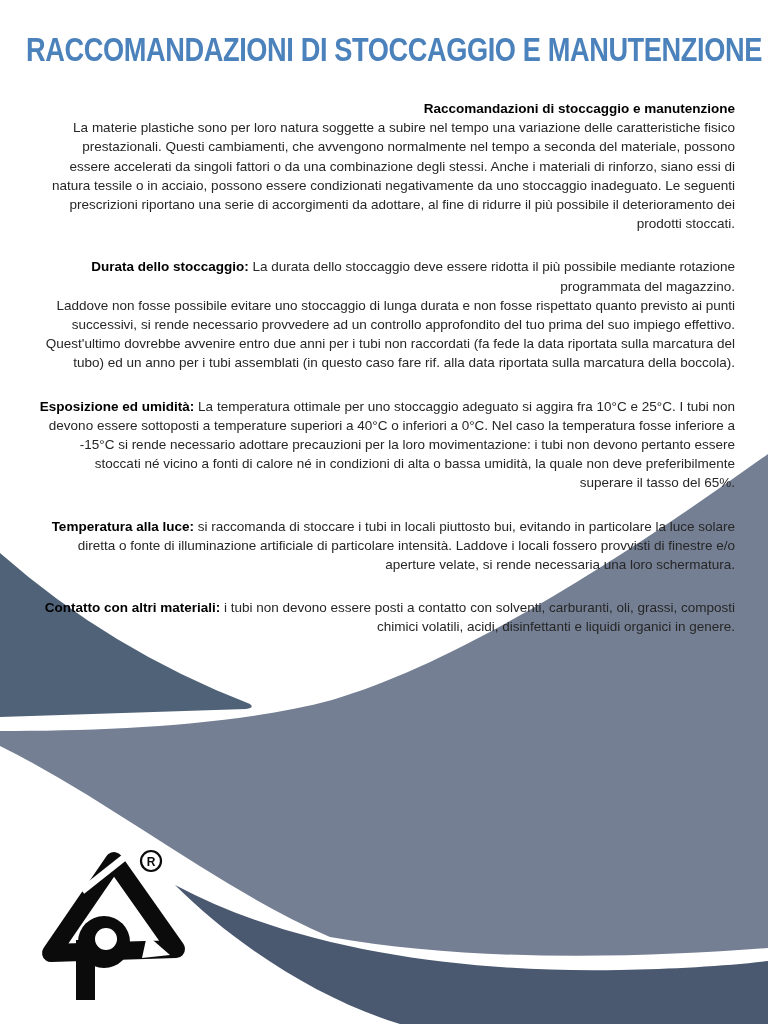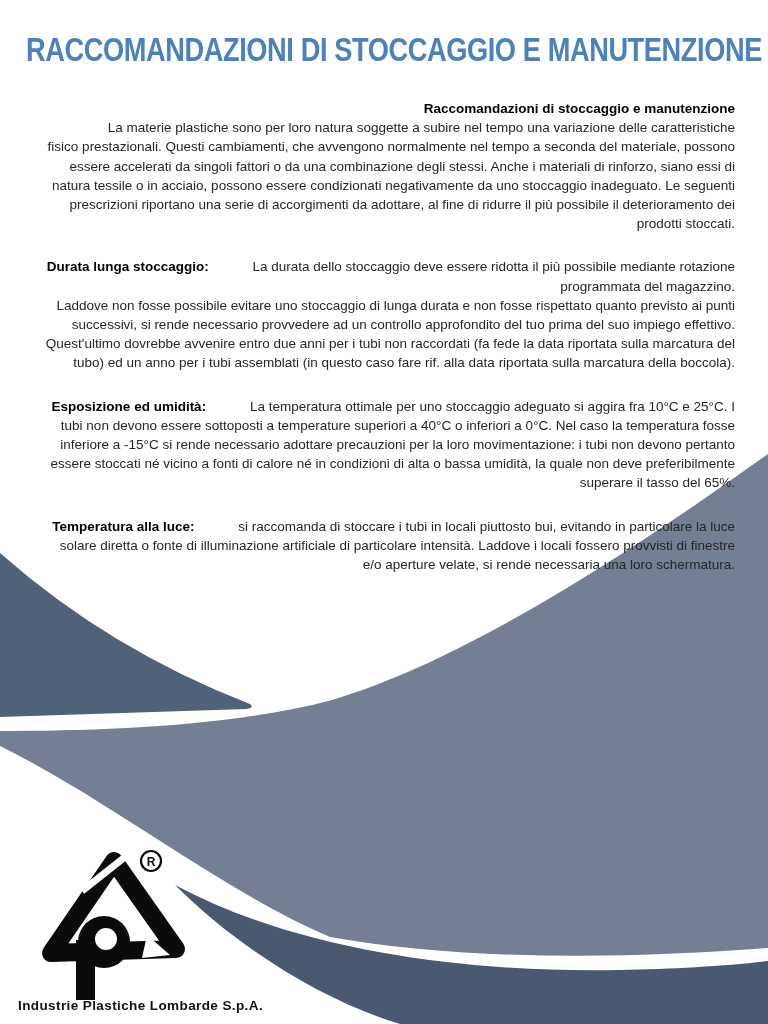--- a/index.html
+++ b/index.html
@@ -27,21 +27,21 @@
     transform-origin:left top;
   }
 
   .content {
     position:absolute; left:38px; top:99px; width:697px; z-index:2;
     font-size:13.5px; line-height:19.2px; color:#262626;
   }
   .section { margin:0 0 24px 0; }
   .section .lead { font-weight:700; color:#000; }
   .section .lead.block { display:block; }
-  .section .body { white-space:pre-line;margin-left:40px; }
+  .section .body { white-space:pre-line; }
 
   .logo-svg { position:absolute; left:26px; top:845px; width:175px; height:160px; z-index:3; }
   .company-name {
     position:absolute; left:18px; top:998px; z-index:3;
     font-size:13.5px; font-weight:700; color:#111;
     letter-spacing:0.4px;
     white-space:nowrap;
   }
 </style>
 </head>
@@ -77,35 +77,39 @@
   <div class="doc-title">RACCOMANDAZIONI DI STOCCAGGIO E MANUTENZIONE</div>
 
   <div class="content">
 
     <p class="section">
       <strong class="lead block">Raccomandazioni di stoccaggio e manutenzione</strong>
       <span class="body">La materie plastiche sono per loro natura soggette a subire nel tempo una variazione delle caratteristiche fisico prestazionali. Questi cambiamenti, che avvengono normalmente nel tempo a seconda del materiale, possono essere accelerati da singoli fattori o da una combinazione degli stessi. Anche i materiali di rinforzo, siano essi di natura tessile o in acciaio, possono essere condizionati negativamente da uno stoccaggio inadeguato. Le seguenti prescrizioni riportano una serie di accorgimenti da adottare, al fine di ridurre il più possibile il deterioramento dei prodotti stoccati.</span>
     </p>
 
     <p class="section">
-      <strong class="lead">Durata lunga stoccaggio:</strong>
+      <strong class="lead">Durata dello stoccaggio:</strong>
       <span class="body"> La durata dello stoccaggio deve essere ridotta il più possibile mediante rotazione programmata del magazzino.
 Laddove non fosse possibile evitare uno stoccaggio di lunga durata e non fosse rispettato quanto previsto ai punti successivi, si rende necessario provvedere ad un controllo approfondito del tuo prima del suo impiego effettivo. Quest'ultimo dovrebbe avvenire entro due anni per i tubi non raccordati (fa fede la data riportata sulla marcatura del tubo) ed un anno per i tubi assemblati (in questo caso fare rif. alla data riportata sulla marcatura della boccola).</span>
     </p>
 
     <p class="section">
       <strong class="lead">Esposizione ed umidità:</strong>
       <span class="body"> La temperatura ottimale per uno stoccaggio adeguato si aggira fra 10°C e 25°C. I tubi non devono essere sottoposti a temperature superiori a 40°C o inferiori a 0°C. Nel caso la temperatura fosse inferiore a -15°C si rende necessario adottare precauzioni per la loro movimentazione: i tubi non devono pertanto essere stoccati né vicino a fonti di calore né in condizioni di alta o bassa umidità, la quale non deve preferibilmente superare il tasso del 65%.</span>
     </p>
 
     <p class="section">
       <strong class="lead">Temperatura alla luce:</strong>
       <span class="body"> si raccomanda di stoccare i tubi in locali piuttosto bui, evitando in particolare la luce solare diretta o fonte di illuminazione artificiale di particolare intensità. Laddove i locali fossero provvisti di finestre e/o aperture velate, si rende necessaria una loro schermatura.</span>
     </p>
 
+    <p class="section">
+      <strong class="lead">Contatto con altri materiali:</strong>
+      <span class="body"> i tubi non devono essere posti a contatto con solventi, carburanti, oli, grassi, composti chimici volatili, acidi, disinfettanti e liquidi organici in genere.</span>
+    </p>
 
   </div>
 
   <svg class="logo-svg" viewBox="0 0 175 160" aria-hidden="true">
 
     <polygon points="88,16 25,108 150,104" fill="none" stroke="#0b0b0b" stroke-width="18" stroke-linejoin="round"></polygon>
 
     <rect x="50" y="95" width="19" height="60" fill="#0b0b0b"></rect>
 
     <circle cx="78" cy="97" r="26" fill="#0b0b0b"></circle>
@@ -114,15 +118,14 @@
     <line x1="56" y1="46" x2="104" y2="8" stroke="#ffffff" stroke-width="7"></line>
 
     <polygon points="121,90 144,110 116,113" fill="#ffffff"></polygon>
 
     <g>
       <circle cx="125" cy="16" r="10" fill="#ffffff" stroke="#0b0b0b" stroke-width="2.2"></circle>
       <text x="125" y="20.5" text-anchor="middle" font-family="Liberation Sans, sans-serif" font-size="12" font-weight="700" fill="#0b0b0b">R</text>
     </g>
   </svg>
 
-  <div class="company-name">Industrie Plastiche Lombarde S.p.A.</div>
 
 </div>
 
 </body></html>

